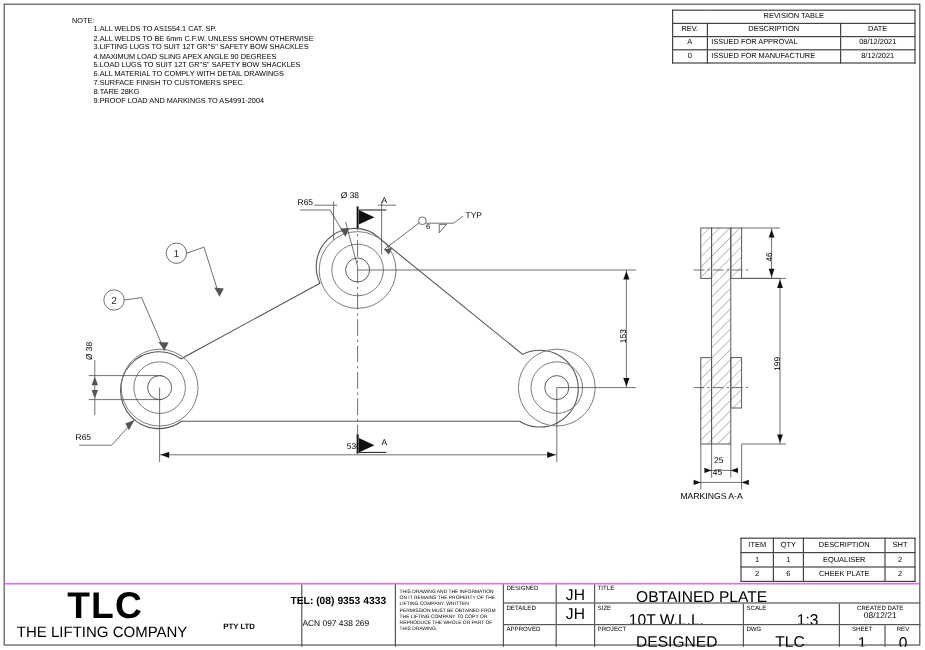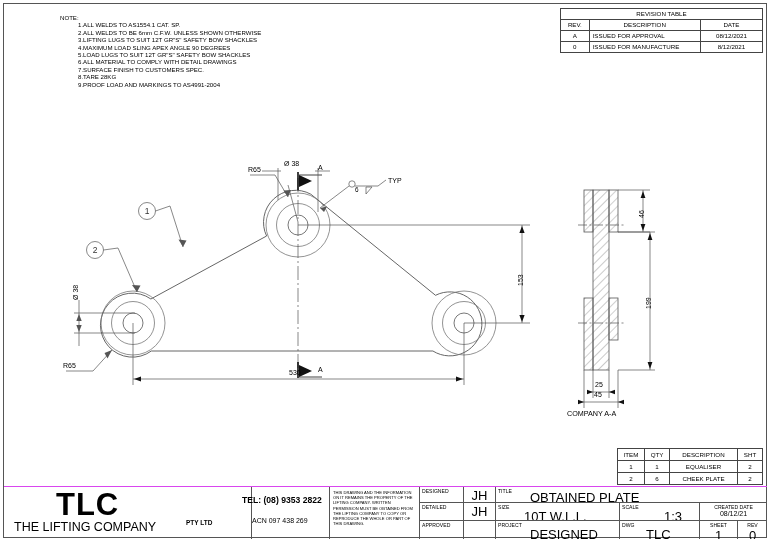--- a/index.html
+++ b/index.html
@@ -380,21 +380,21 @@
   <div class="dim-label" style="left:388px; top:177px;">TYP</div>
   <div class="dim-label rot90" style="left:72px; top:300px;">Ø 38</div>
   <div class="dim-label" style="left:63px; top:362px;">R65</div>
   <div class="dim-label rot90" style="left:517px; top:286px;">153</div>
   <div class="dim-label" style="left:289px; top:369px;">530</div>
 
   <div class="dim-label rot90" style="left:638px; top:218px;">46</div>
   <div class="dim-label rot90" style="left:645px; top:309px;">199</div>
   <div class="dim-label" style="left:595px; top:381px;">25</div>
   <div class="dim-label" style="left:594px; top:391px;">45</div>
-  <div class="dim-label" style="left:567px; top:409px; font-size:7.2px;">COMPANY A-A</div>
+  <div class="dim-label" style="left:567px; top:409px; font-size:7.2px;">MARKINGS A-A</div>
 
   <table id="parts-table">
     <tbody>
         <tr>
       <th class="c-item">ITEM</th>
       <th class="c-qty">QTY</th>
       <th class="c-desc">DESCRIPTION</th>
       <th class="c-sht">SHT</th>
     </tr>
     <tr>
@@ -414,21 +414,21 @@
 
   <div id="title-block">
 
     <div id="tb-logo">
       <div class="tlc">TLC</div>
       <div class="tagline">THE LIFTING COMPANY</div>
       <div class="ptyltd">PTY LTD</div>
     </div>
 
     <div id="tb-contact">
-      <div class="tel">TEL: (08) 9353 2822</div>
+      <div class="tel">TEL: (08) 9353 4333</div>
       <div class="acn">ACN 097 438 269</div>
     </div>
 
     <div id="tb-disclaimer">THIS DRAWING AND THE INFORMATION ON IT REMAINS THE PROPERTY OF THE LIFTING COMPANY. WRITTEN PERMISSION MUST BE OBTAINED FROM THE LIFTING COMPANY TO COPY OR REPRODUCE THE WHOLE OR PART OF THIS DRAWING.</div>
 
     <div id="tb-grid">
 
       <div class="cell" style="left:0px;   top:0px;  width:44px; height:16px;">
         <span class="hdr">DESIGNED</span>
       </div>

